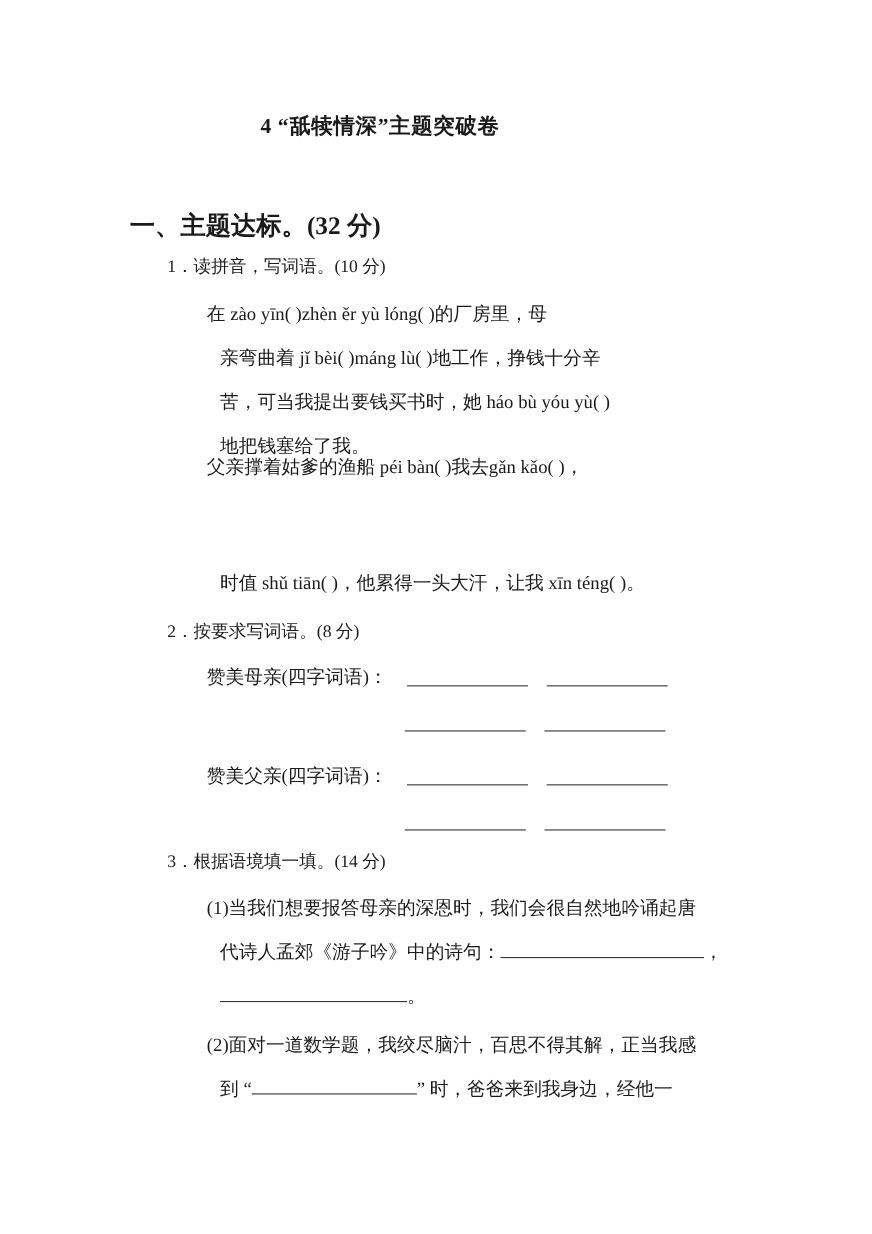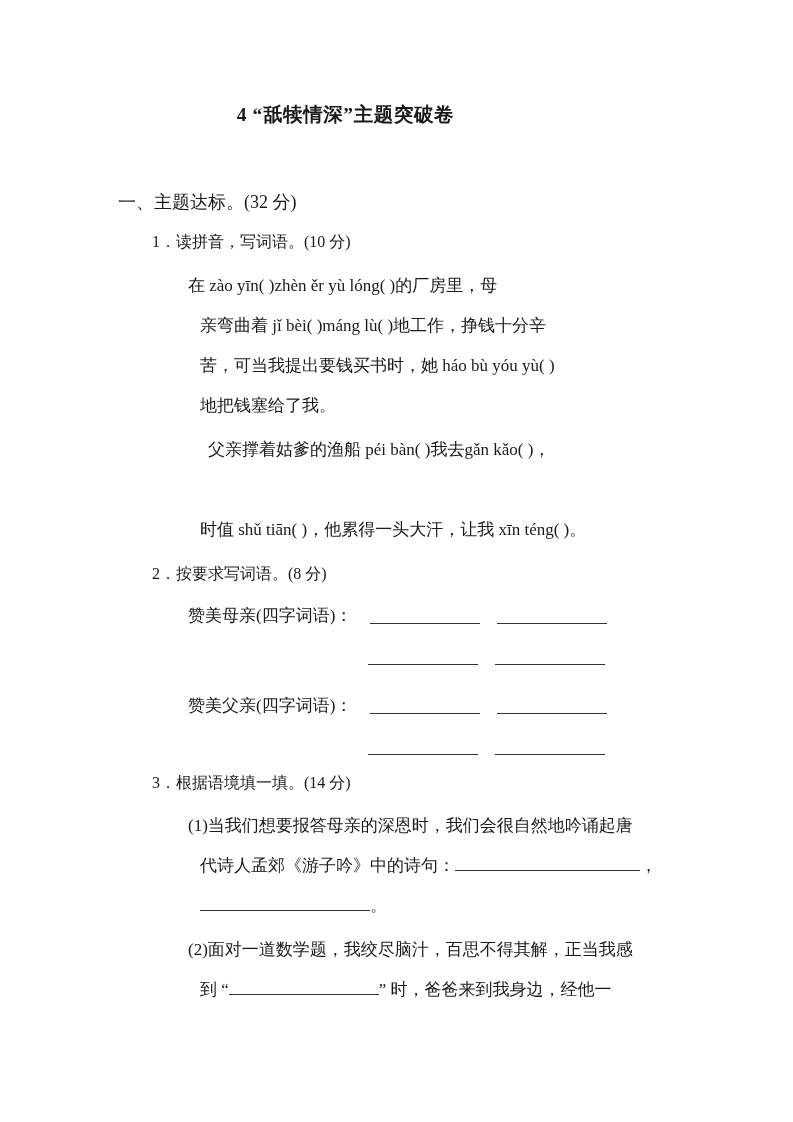--- a/index.html
+++ b/index.html
@@ -55,22 +55,22 @@
     vertical-align: baseline;
   }
   .w-blank-hdr { width: 62px; }
   .gap-sm { display: inline-block; width: 12px; }
   .gap-md { display: inline-block; width: 30px; }
   .gap-lg { display: inline-block; width: 22px; }
 
   
   .sec-head {
     position: absolute;
-    font-size: 18px;
-    font-weight: normal;
+    font-size: 23px;
+    font-weight: bold;
     white-space: nowrap;
   }
   .q-head {
     position: absolute;
     font-size: 16px;
     white-space: nowrap;
     font-weight: normal;
   }
   .line {
     position: absolute;
@@ -102,21 +102,21 @@
 
   <div class="sec-head" style="top:190px; left:118px;">一、主题达标。(32 分)</div>
 
   <div class="q-head" style="top:232px; left:152px;"><span>1．</span><span>读拼音，写词语。(10 分)</span></div>
 
   <div class="line" style="top:274px; left:188px;">在 zào yīn(        )zhèn ěr yù lóng(              )的厂房里，母</div>
   <div class="line" style="top:314px; left:200px;">亲弯曲着 jǐ bèi(        )máng lù(        )地工作，挣钱十分辛</div>
   <div class="line" style="top:354px; left:200px;">苦，可当我提出要钱买书时，她 háo bù yóu yù(            )</div>
   <div class="line" style="top:394px; left:200px;">地把钱塞给了我。</div>
 
-  <div class="line" style="top:438px; left:188px;margin-left:20px;">父亲撑着姑爹的渔船 péi bàn(        )我去gǎn kǎo(          )，</div>
+  <div class="line" style="top:413px; left:188px;">父亲撑着姑爹的渔船 péi bàn(        )我去gǎn kǎo(          )，</div>
   <div class="line" style="top:518px; left:200px;">时值 shǔ tiān(        )，他累得一头大汗，让我 xīn téng(      )。</div>
 
   <div class="q-head" style="top:564px; left:152px;"><span>2．</span><span>按要求写词语。(8 分)</span></div>
 
   <div class="line" style="top:604px; left:188px;">赞美母亲(四字词语)：</div>
   <div class="rule" style="top:623px; left:370px; width:110px;"></div>
   <div class="rule" style="top:623px; left:497px; width:110px;"></div>
   <div class="rule" style="top:664px; left:368px; width:110px;"></div>
   <div class="rule" style="top:664px; left:495px; width:110px;"></div>
 

